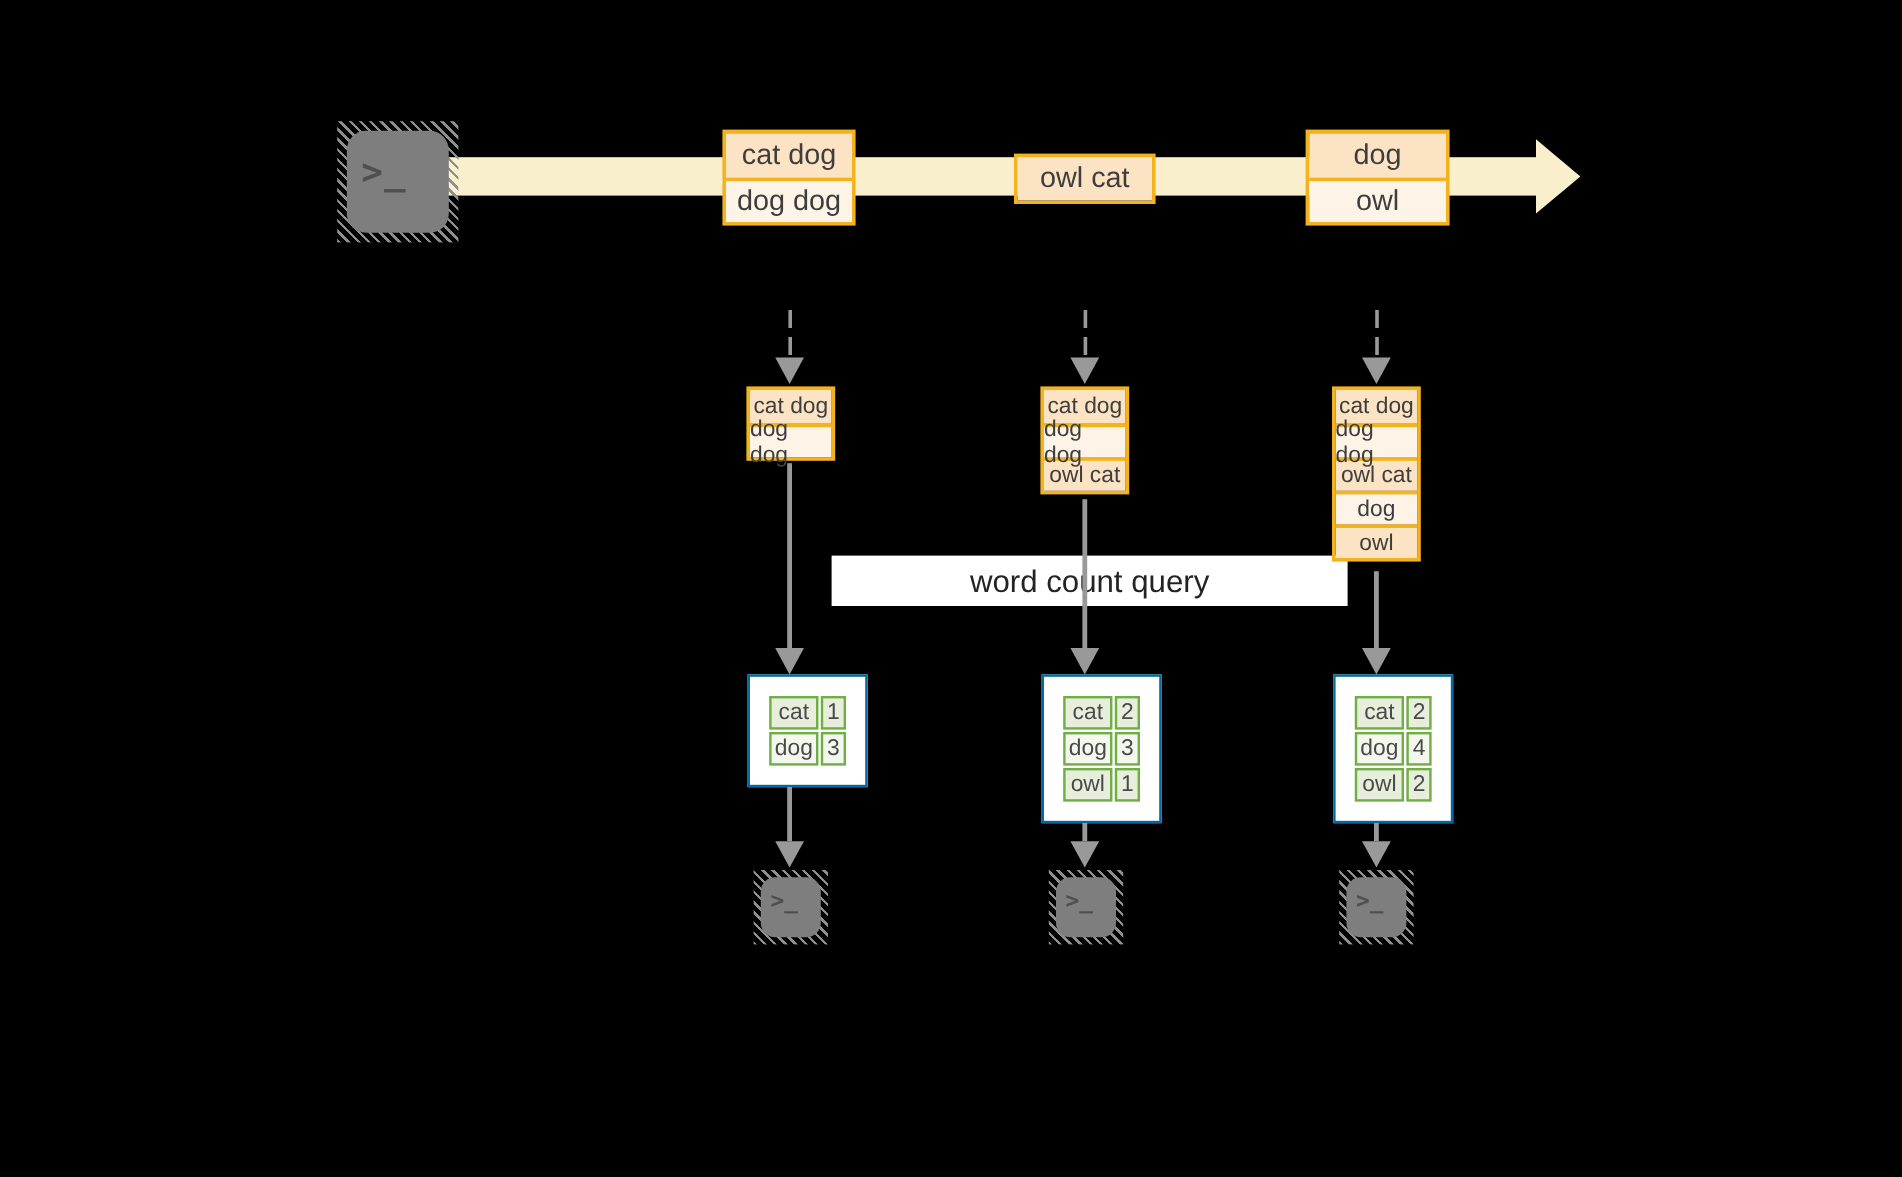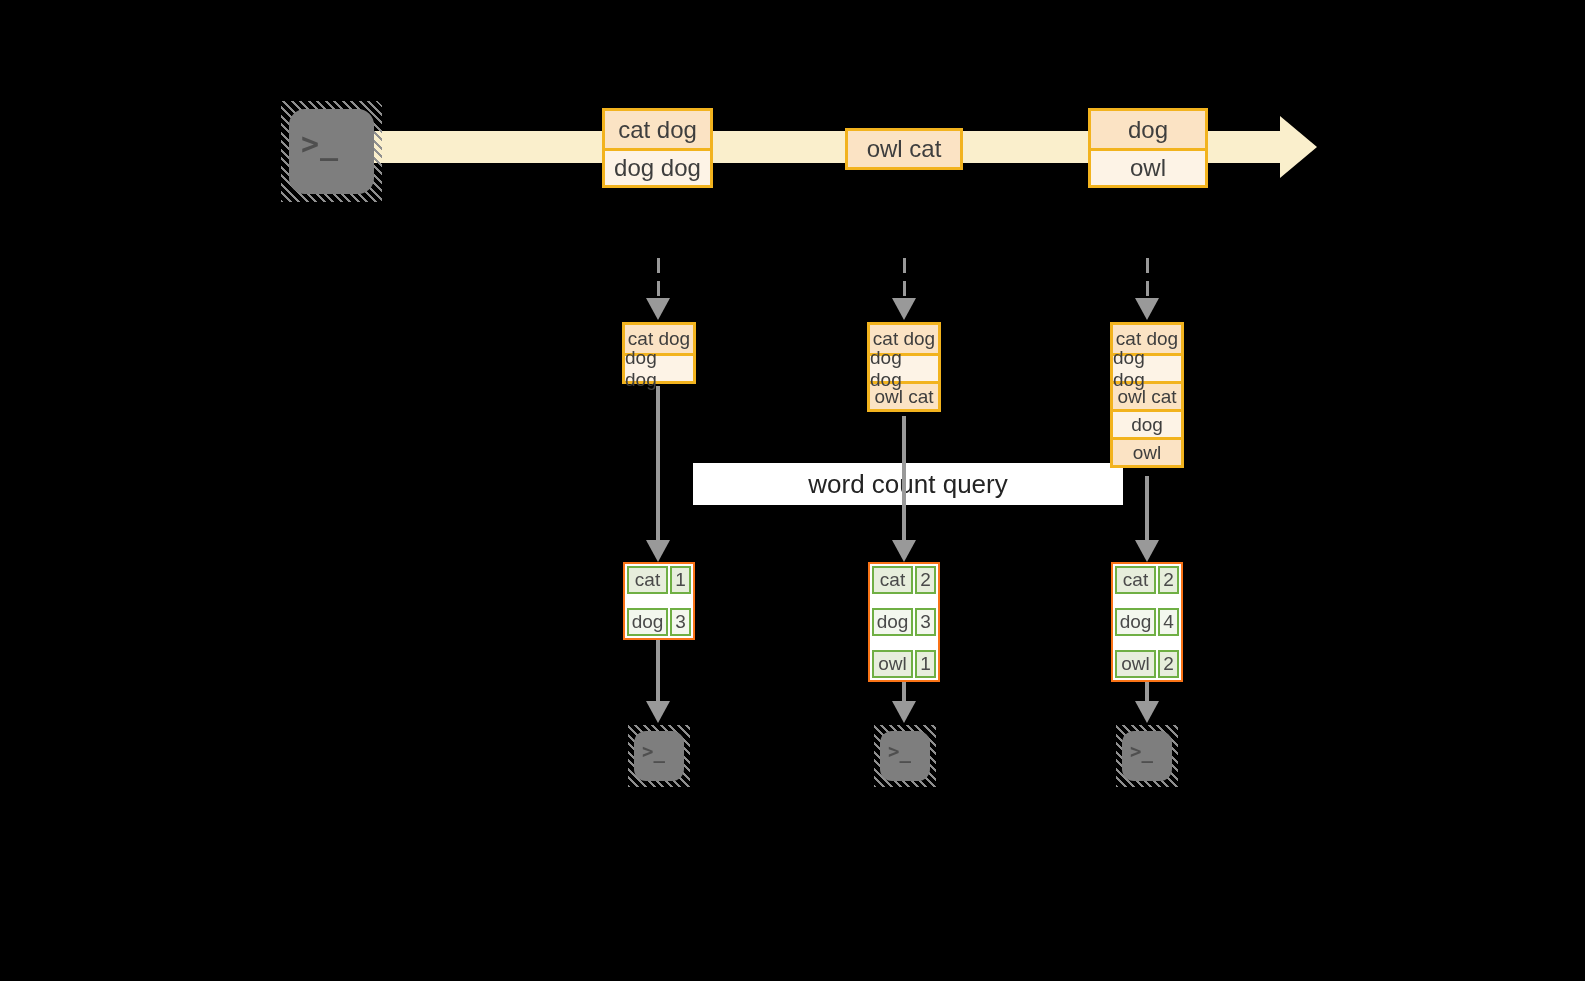--- a/index.html
+++ b/index.html
@@ -29,22 +29,22 @@
   .dash-line{width:3px;background:repeating-linear-gradient(to bottom,#999999 0 15px,transparent 15px 23px);z-index:2;}
   .gray-line{width:4px;background:#999999;z-index:2;}
   .head-down{width:0;height:0;border-left:12px solid transparent;
     border-right:12px solid transparent;border-top:22px solid #999999;z-index:2;}
 
   
   .query-band{background:#FFFFFF;z-index:1;display:flex;align-items:center;
     justify-content:center;font-size:26px;color:#242424;}
 
   
-  .gtable{background:#FFFFFF;border:2px solid #f97316;padding:2px;
-    display:flex;flex-direction:column;gap:14px;z-index:3;box-sizing:content-box;}
+  .gtable{background:#FFFFFF;border:2px solid #0369a1;padding:16px;
+    display:flex;flex-direction:column;gap:2px;z-index:3;box-sizing:content-box;}
   .grow{display:flex;gap:2px;}
   .gcell{border:2px solid #6FAF44;display:flex;align-items:center;
     justify-content:center;height:24px;font-size:19px;color:#4A4A4A;}
   .gcell.label{width:37px;}
   .gcell.value{width:17px;}
   .grow:nth-child(odd) .gcell{background:#E7EEDC;}
   .grow:nth-child(even) .gcell{background:#F3F7EE;}
 
   
   .term{background:repeating-linear-gradient(45deg,#8F8F8F 0 2px,rgba(0,0,0,0) 2px 6px);z-index:3;}

